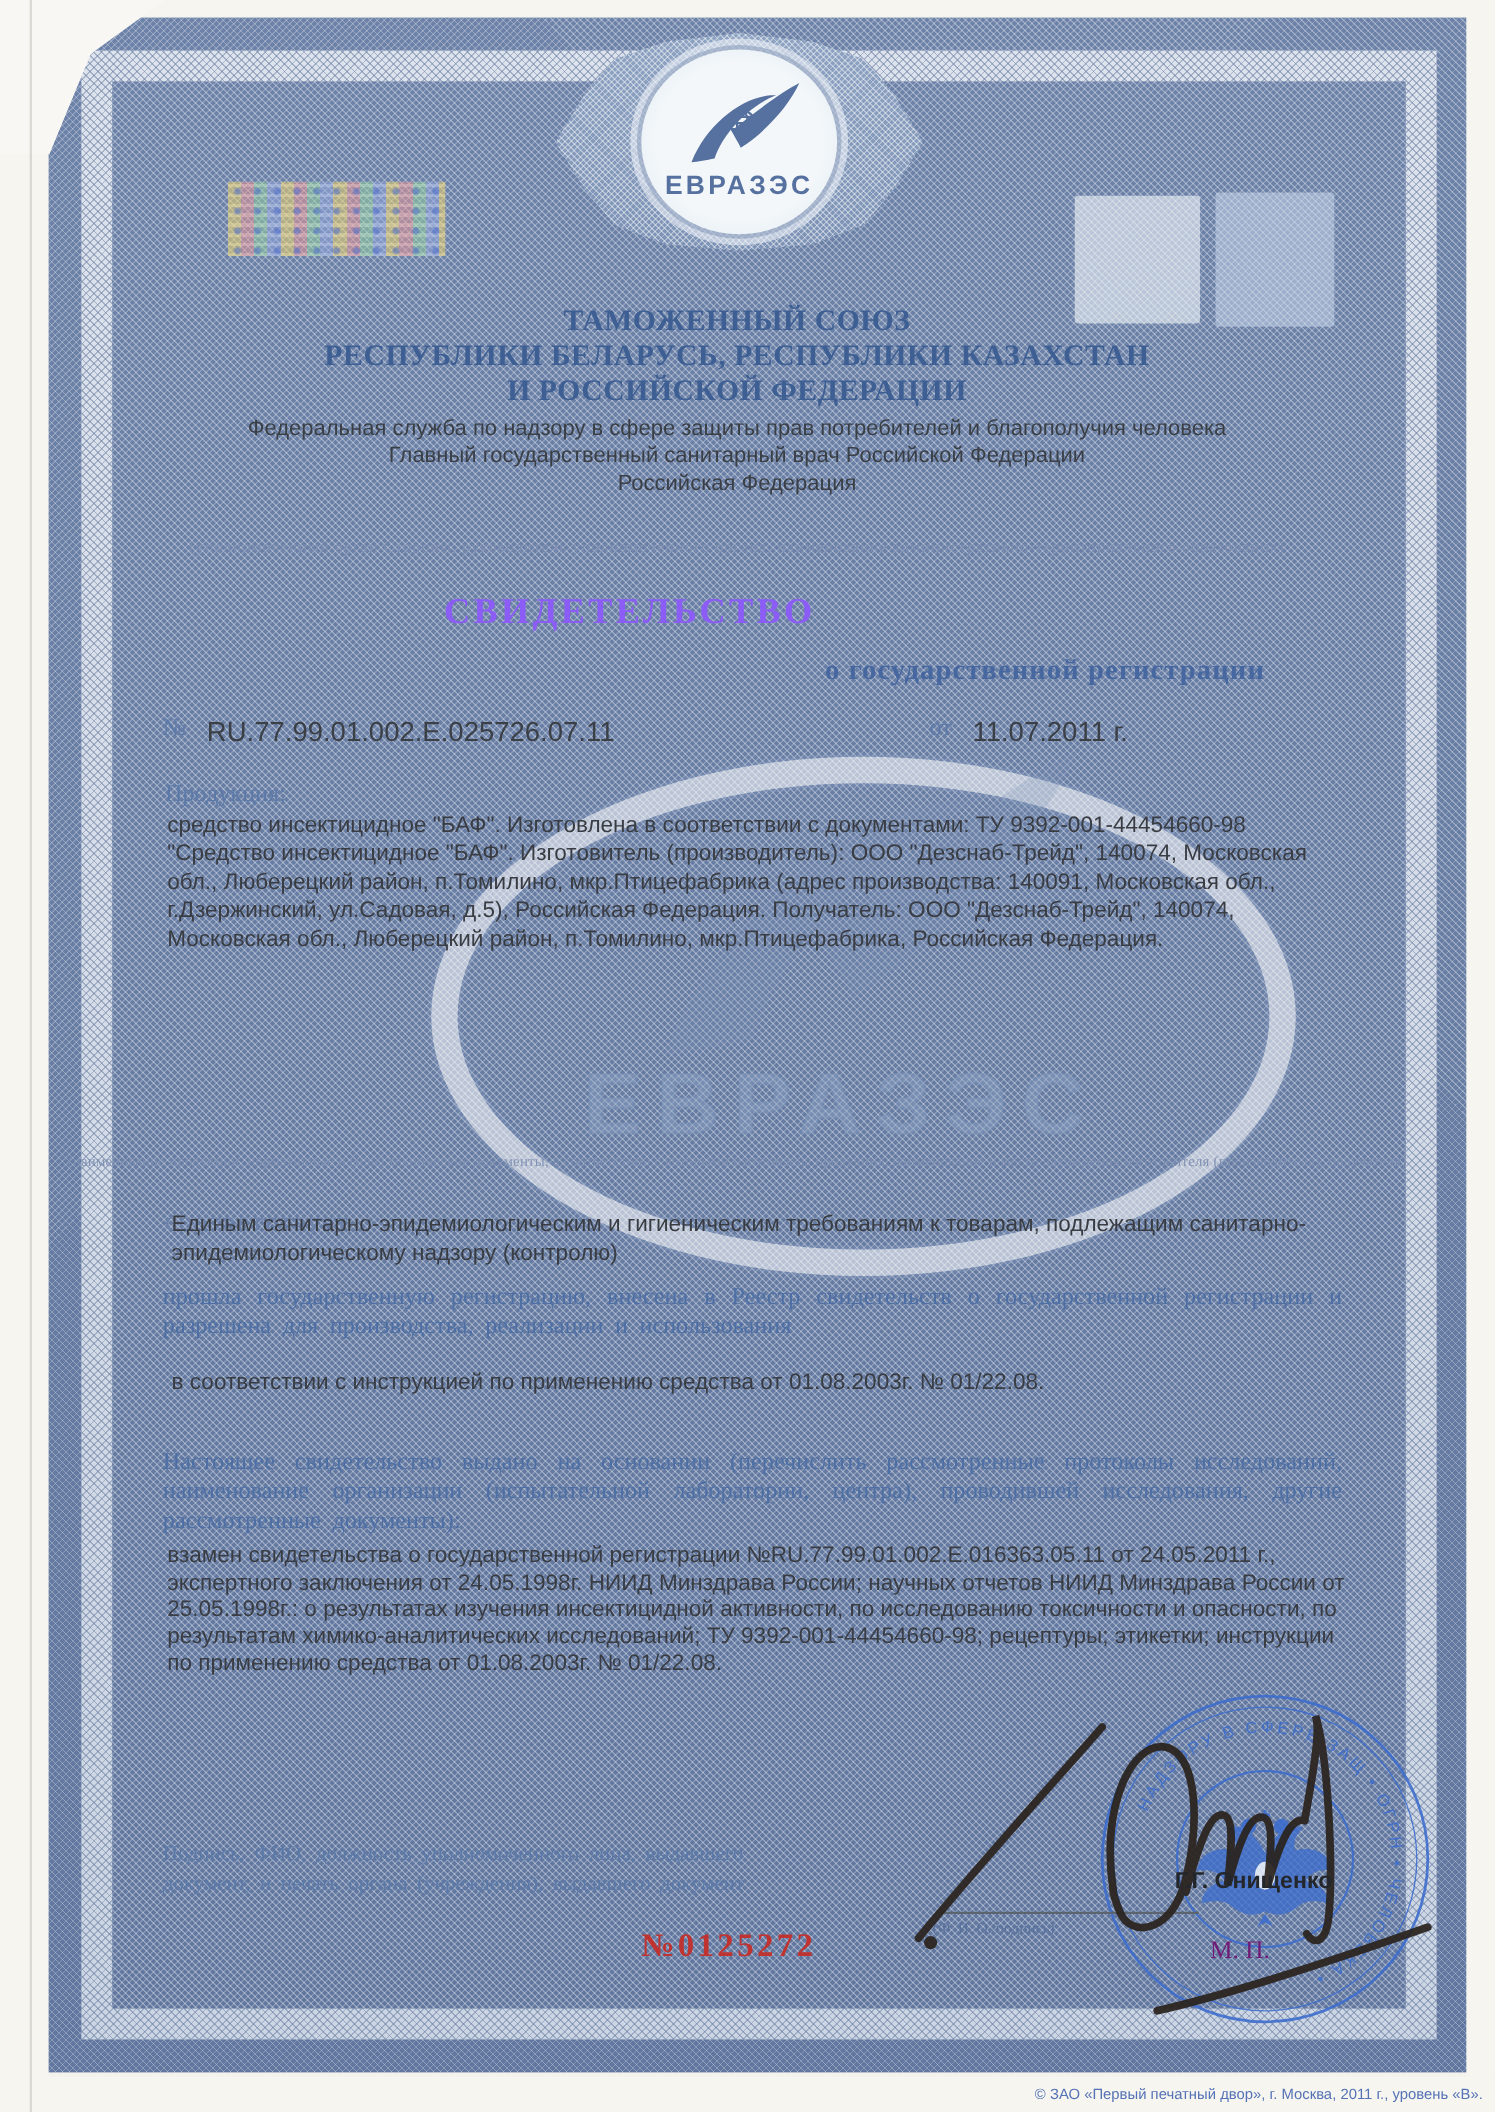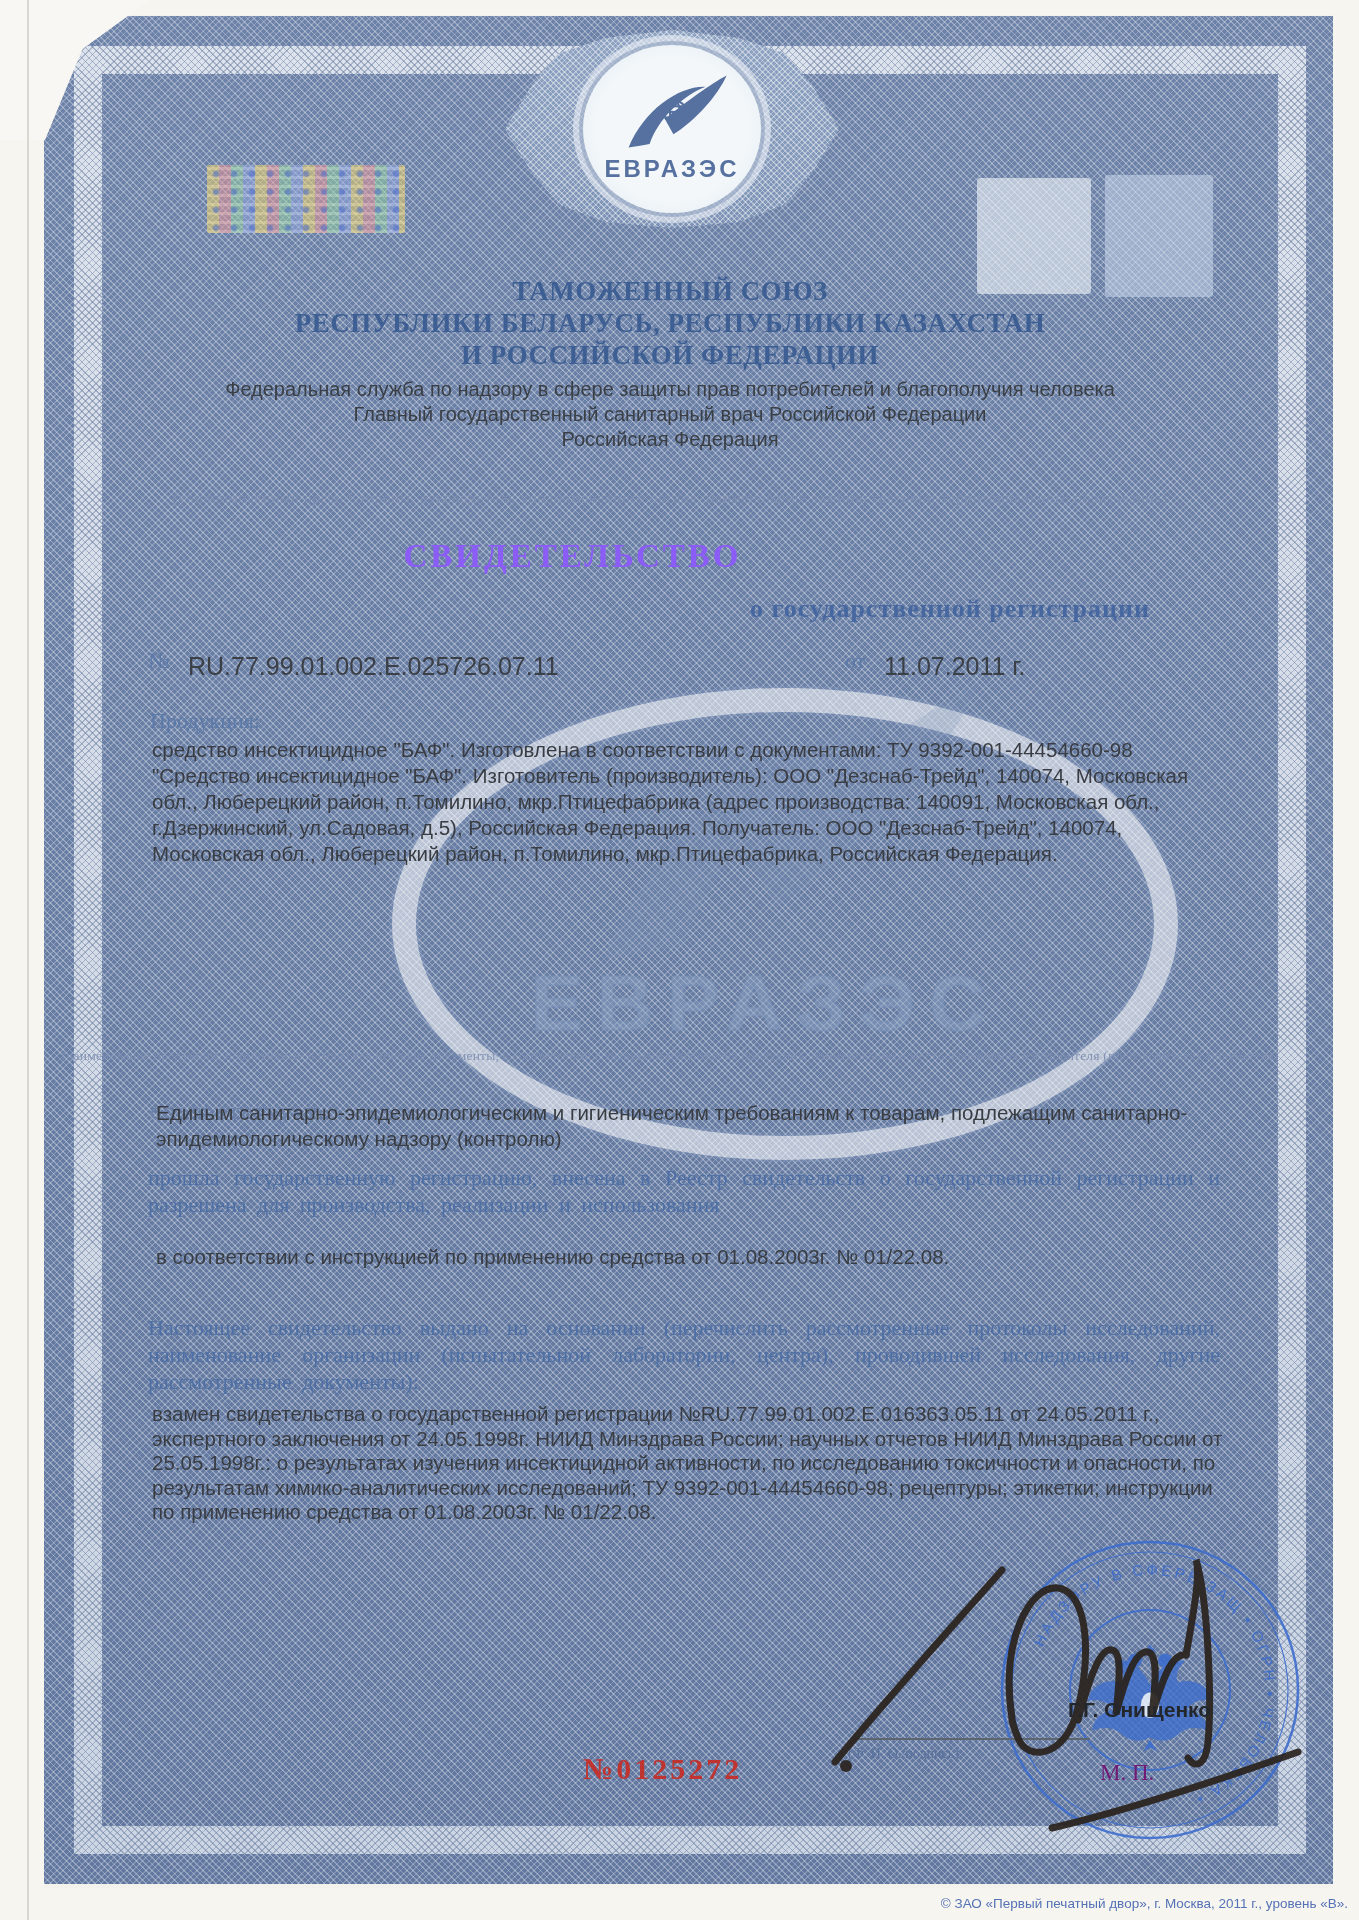--- a/index.html
+++ b/index.html
@@ -190,20 +190,21 @@
   <div class="abs serif" style="left:150px;top:1074px;font-size:24px;letter-spacing:2px;color:#6c82ab;margin-top:24px;">соответствует</div>
   <div class="abs body-sans" style="left:156px;top:1100px;width:1060px;">Единым санитарно-эпидемиологическим и гигиеническим требованиям к товарам, подлежащим санитарно-эпидемиологическому надзору (контролю)</div>
 
   <div class="abs serif body-serif" style="left:148px;top:1164px;width:1072px;border-radius:14px;">прошла государственную регистрацию, внесена в Реестр свидетельств о государственной регистрации и разрешена для производства, реализации и использования</div>
   <div class="abs body-sans" style="left:156px;top:1244px;width:1072px;">в соответствии с инструкцией по применению средства от 01.08.2003г. № 01/22.08.</div>
 
   <div class="abs serif body-serif" style="left:148px;top:1314px;width:1072px;">Настоящее свидетельство выдано на основании (перечислить рассмотренные протоколы исследований, наименование организации (испытательной лаборатории, центра), проводившей исследования, другие рассмотренные документы):</div>
   <div class="abs body-sans" style="left:152px;top:1402px;width:1078px;line-height:24.5px;">взамен свидетельства о государственной регистрации №RU.77.99.01.002.E.016363.05.11 от 24.05.2011 г., экспертного заключения от 24.05.1998г. НИИД Минздрава России; научных отчетов НИИД Минздрава России от 25.05.1998г.: о результатах изучения инсектицидной активности, по исследованию токсичности и опасности, по результатам химико-аналитических исследований; ТУ 9392-001-44454660-98; рецептуры; этикетки; инструкции по применению средства от 01.08.2003г. № 01/22.08.</div>
 
 
+  <div class="abs serif" style="left:148px;top:1672px;width:560px;font-size:19px;line-height:27px;color:#5b79a8;word-spacing:4px;">Подпись, ФИО, должность уполномоченного лица, выдавшего документ, и печать органа (учреждения), выдавшего документ</div>
   <div class="abs serif serial" style="left:583px;top:1752px;">№0125272</div>
   <div class="sig-line"></div>
   <div class="abs serif" style="left:848px;top:1746px;font-size:14px;color:#58719c;">(Ф. И. О./подпись)</div>
   <div class="abs" style="left:1068px;top:1698px;font-size:21px;font-weight:bold;color:#23262b;z-index:13;">Г.Г. Онищенко</div>
   <div class="abs serif" style="left:1100px;top:1760px;font-size:23px;color:#701a75;">М. П.</div>
 
   <svg class="stamp-svg" width="330" height="330" viewBox="-165 -165 330 330">
     <defs>
       <path id="ringpath" d="M -115,0 A 115,115 0 1 1 115,0 A 115,115 0 1 1 -115,0"></path>
     </defs>

